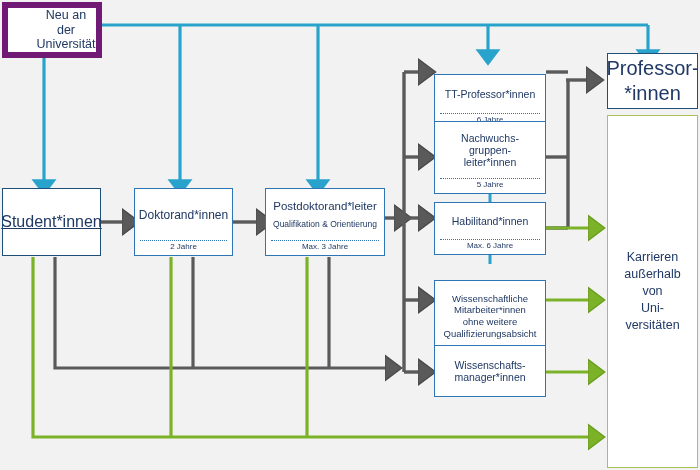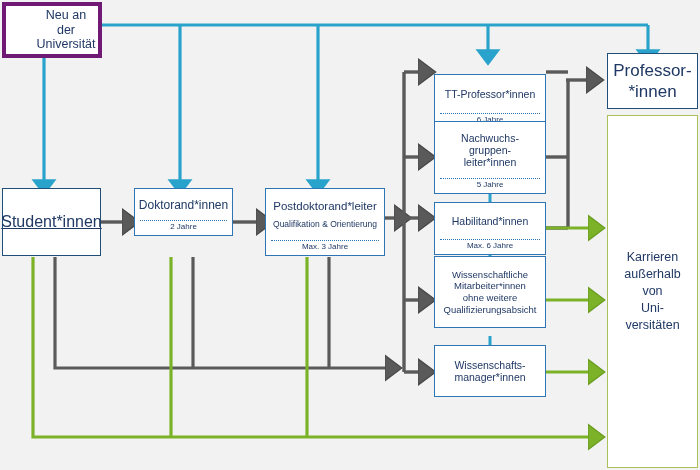--- a/index.html
+++ b/index.html
@@ -56,30 +56,30 @@
     color: #1f3864;
     text-align: center;
     font-size: 8px;
     line-height: 1.1;
     padding: 2px 0 3px 0;
     border-top: 1px dotted #2e75b6;
     margin: 0 5px;
   }
 
   
-  .skin-cyan { border: 4px solid #701a75; padding-left: 28px; }
+  .skin-cyan { border: 6px solid #701a75; padding-left: 28px; }
   .skin-navy { border: 1.4px solid #1f4e79; }
   .skin-blue { border: 1px solid #2e75b6; }
   .skin-olive { border: 1.4px solid #a9c05b; }
 
   #n-neu .title { font-size: 12.5px; }
   #n-student .title { font-size: 16px; text-decoration: underline; }
   #n-doktorand .title { font-size: 12px; }
   #n-postdok .title { font-size: 11.5px; }
-  #n-professor .title { font-size: 17px; line-height: 1.25; }
+  #n-professor .title { font-size: 20px; line-height: 1.25; }
   #n-karrieren .title { font-size: 12.5px; line-height: 1.35; }
   #n-ttprof .title { font-size: 10.5px; }
   #n-nachwuchs .title { font-size: 10.5px; }
   #n-habil .title { font-size: 10.5px; }
   #n-wimi .title { font-size: 9.5px; line-height: 1.22; }
   #n-wmanager .title { font-size: 10.5px; }
 </style>
 </head>
 <body>
 
@@ -159,21 +159,21 @@
 Universität</div>
     </div>
   </div>
 
   <div class="node skin-navy" id="n-student" style="left:2px; top:188px; width:99px; height:68px;">
     <div class="title-wrap">
       <div class="title" style="white-space:pre-line;">Student*innen</div>
     </div>
   </div>
 
-  <div class="node skin-blue" id="n-doktorand" style="left:134px; top:188px; width:99px; height:48px;">
+  <div class="node skin-blue" id="n-doktorand" style="left:134px; top:188px; width:99px; height:68px;">
     <div class="title-wrap">
       <div class="title" style="white-space:pre-line;">Doktorand*innen</div>
     </div>
     <div class="duration">2 Jahre</div>
   </div>
 
   <div class="node skin-blue" id="n-postdok" style="left:265px; top:188px; width:120px; height:68px;">
     <div class="title-wrap">
       <div class="title" style="white-space:pre-line;">Postdoktorand*leiter</div>
       <div class="subtitle">Qualifikation &amp; Orientierung</div>
@@ -197,21 +197,21 @@
     <div class="duration">5 Jahre</div>
   </div>
 
   <div class="node skin-blue" id="n-habil" style="left:434px; top:202px; width:112px; height:53px;">
     <div class="title-wrap">
       <div class="title" style="white-space:pre-line;">Habilitand*innen</div>
     </div>
     <div class="duration">Max. 6 Jahre</div>
   </div>
 
-  <div class="node skin-blue" id="n-wimi" style="left:434px; top:256px; width:112px; height:72px;">
+  <div class="node skin-blue" id="n-wimi" style="left:434px; top:280px; width:112px; height:72px;">
     <div class="title-wrap">
       <div class="title" style="white-space:pre-line;">Wissenschaftliche
 Mitarbeiter*innen
 ohne weitere
 Qualifizierungsabsicht</div>
     </div>
   </div>
 
   <div class="node skin-blue" id="n-wmanager" style="left:434px; top:345px; width:112px; height:52px;">
     <div class="title-wrap">

